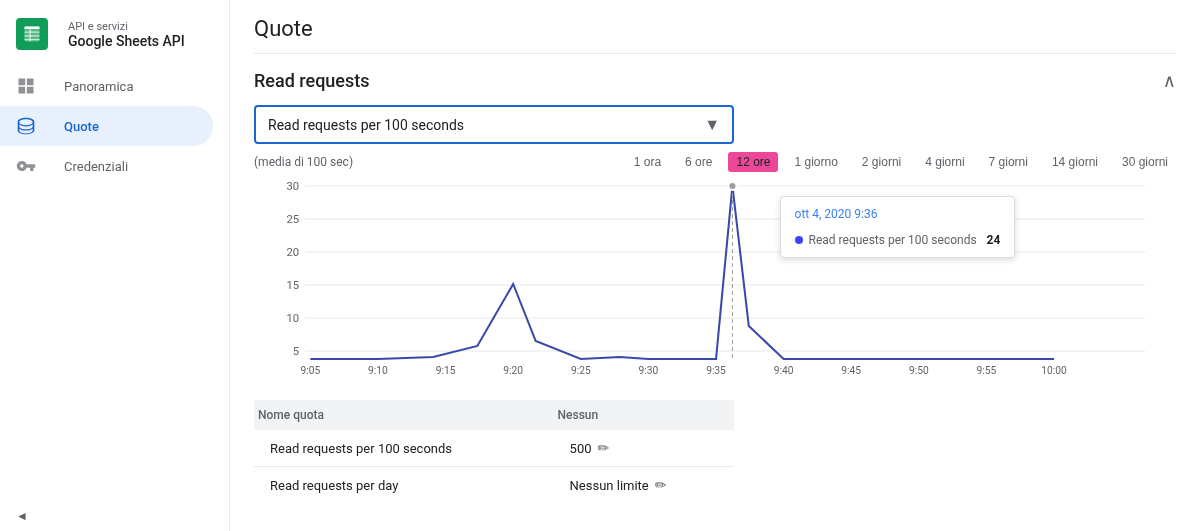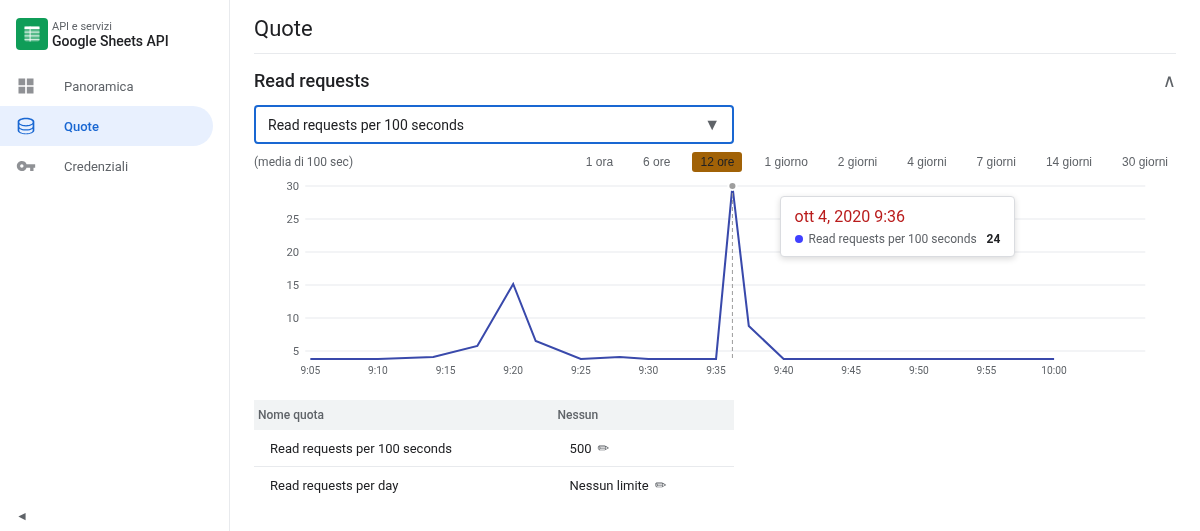--- a/index.html
+++ b/index.html
@@ -11,21 +11,21 @@
       min-width: 230px;
       background: #fff;
       border-right: 1px solid #e8eaed;
       display: flex;
       flex-direction: column;
       padding-top: 10px;
     }
     .sidebar-logo {
       display: flex;
       align-items: center;
-      gap: 4px;
+      gap: 20px;
       padding: 8px 16px 16px 16px;
     }
     .logo-icon {
       width: 32px;
       height: 32px;
       border-radius: 4px;
       background: #0f9d58;
       display: flex;
       align-items: center;
       justify-content: center;
@@ -105,38 +105,38 @@
       background: #fff;
       font-size: 14px;
       color: #202124;
     }
     .dropdown-arrow { color: #5f6368; font-size: 16px; }
 
     
     .time-bar {
       display: flex;
       align-items: center;
-      gap: 14px;
+      gap: 8px;
       margin-bottom: 4px;
     }
     .time-subtitle {
       font-size: 12px;
       color: #5f6368;
       flex: 1;
     }
     .time-btn {
       padding: 3px 8px;
       border-radius: 3px;
       font-size: 12px;
       cursor: pointer;
       color: #5f6368;
       background: transparent;
       border: none;
     }
-    .time-btn.active { background: #a16207; color: #202124; font-weight: 500; }
+    .time-btn.active { background: #ec4899; color: #202124; font-weight: 500; }
 
     
     .chart-container {
       position: relative;
       width: 100%;
       height: 200px;
       margin-bottom: 24px;
     }
     .chart-svg {
       width: 100%;
@@ -150,21 +150,21 @@
       border: 1px solid #dadce0;
       border-radius: 4px;
       padding: 10px 14px;
       font-size: 12px;
       box-shadow: 0 2px 6px rgba(0,0,0,0.15);
       top: 20px;
       left: 57%;
       white-space: nowrap;
       pointer-events: none;
     }
-    .tooltip-date { color: #b91c1c; margin-bottom: 6px; font-size: 16px; }
+    .tooltip-date { color: #3b82f6; margin-bottom: 12px; font-size: 12px; }
     .tooltip-row { display: flex; align-items: center; gap: 6px; }
     .tooltip-dot { width: 8px; height: 8px; border-radius: 50%; background: #4040ff; flex-shrink: 0; }
     .tooltip-label { color: #5f6368; }
     .tooltip-value { font-weight: 700; color: #202124; margin-left: 4px; }
 
     
     .quota-table {
       width: 480px;
       border-collapse: collapse;
       font-size: 13px;

